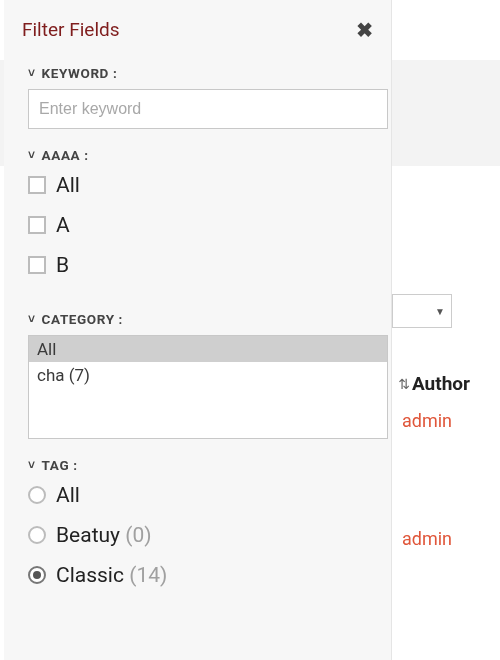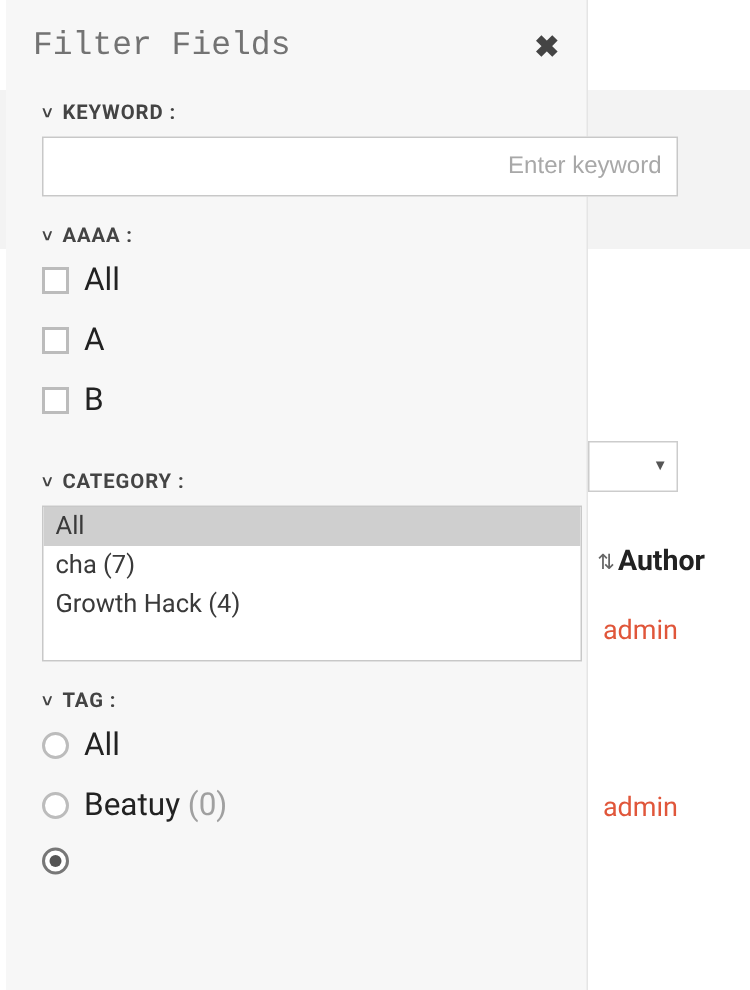--- a/index.html
+++ b/index.html
@@ -4,40 +4,40 @@
 <style>
   * { box-sizing: border-box; margin: 0; padding: 0; }
   html, body { width: 500px; height: 660px; font-family: -apple-system, "Segoe UI", Roboto, Arial, sans-serif; background: #fff; color: #333; }
   .page { position: relative; width: 500px; height: 660px; overflow: hidden; background: #fff; }
 
   
   .bg { position: absolute; left: 0; right: 0; top: 0; bottom: 0; }
   .bg-topbar { position: absolute; left: 0; right: 0; top: 60px; height: 106px; background: #f3f3f3; }
   .bg-select { position: absolute; right: 48px; top: 294px; width: 60px; height: 34px; border: 1px solid #ccc; background: #fff; }
   .bg-select .caret { position: absolute; right: 6px; top: 50%; transform: translateY(-50%); font-size: 10px; color: #555; }
-  .bg-header { position: absolute; right: 30px; top: 362px; font-weight: 700; font-size: 19px; color: #222; }
+  .bg-header { position: absolute; right: 30px; top: 372px; font-weight: 700; font-size: 19px; color: #222; }
   .bg-header .sort { font-weight: 400; margin-right: 2px; color: #666; font-size: 14px; display: inline-block; transform: translateY(-1px); }
   .bg-admin1 { position: absolute; right: 48px; top: 410px; color: #e0563a; font-size: 18px; }
   .bg-admin2 { position: absolute; right: 48px; top: 528px; color: #e0563a; font-size: 18px; }
 
   
   .panel {
     position: absolute; left: 4px; top: 0; width: 388px; height: 660px;
     background: #f7f7f7; border-right: 1px solid #e5e5e5;
     padding: 12px 0 0 0;
   }
   .panel-header { display: flex; align-items: center; justify-content: space-between; padding: 6px 18px 14px 18px; }
-  .panel-title { font-size: 22px; color: #737373; font-weight: 400; font-family: Liberation Mono, monospace; }
+  .panel-title { font-size: 19px; color: #7f1d1d; font-weight: 400; }
   .close-x { font-size: 20px; font-weight: 900; color: #444; cursor: pointer; line-height: 1; }
 
   .section { padding: 0 18px 8px 24px; }
   .section-head { display: flex; align-items: center; gap: 6px; font-size: 13.5px; font-weight: 700; letter-spacing: 0.6px; color: #444; text-transform: uppercase; margin: 10px 0 8px 0; cursor: pointer; }
   .chev { font-size: 12px; font-weight: 900; }
 
-  .kw-input { width: 424px; height: 40px; border: 1px solid #c8c8c8; background: #fff; font-size: 16px; padding: 0 10px; color: #333; outline: none; text-align: right; }
+  .kw-input { width: 360px; height: 40px; border: 1px solid #c8c8c8; background: #fff; font-size: 16px; padding: 0 10px; color: #333; outline: none; }
   .kw-input::placeholder { color: #a8a8a8; }
 
   .opt-row { display: flex; align-items: center; gap: 10px; margin: 10px 0 16px 0; }
   .cbox, .rbox { width: 18px; height: 18px; border: 2px solid #bcbcbc; background: #fff; cursor: pointer; flex: 0 0 auto; }
   .rbox { border-radius: 50%; }
   .rbox.sel { position: relative; border-color: #777; }
   .rbox.sel::after { content: ""; position: absolute; left: 3px; top: 3px; right: 3px; bottom: 3px; background: #555; border-radius: 50%; }
   .opt-label { font-size: 21px; color: #222; cursor: pointer; }
   .opt-count { color: #a0a0a0; }
 
@@ -102,21 +102,20 @@
     </div>
 
     <div class="section">
       <div class="section-head">
         <span class="chev">˅</span>
         <span>CATEGORY :</span>
       </div>
       <div class="listbox">
         <div class="item sel">All</div>
         <div class="item">cha (7)</div>
-        <div class="item">Growth Hack (4)</div>
       </div>
     </div>
 
     <div class="section">
       <div class="section-head">
         <span class="chev">˅</span>
         <span>TAG :</span>
       </div>
       <div class="opt-row">
         <span class="rbox"></span>
@@ -125,17 +124,20 @@
         </span>
       </div>
       <div class="opt-row">
         <span class="rbox"></span>
         <span class="opt-label">
           <span>Beatuy </span><span class="opt-count">(0)</span>
         </span>
       </div>
       <div class="opt-row">
         <span class="rbox sel"></span>
+        <span class="opt-label">
+          <span>Classic </span><span class="opt-count">(14)</span>
+        </span>
       </div>
     </div>
 
   </div>
 </div>
 
 </body></html>

